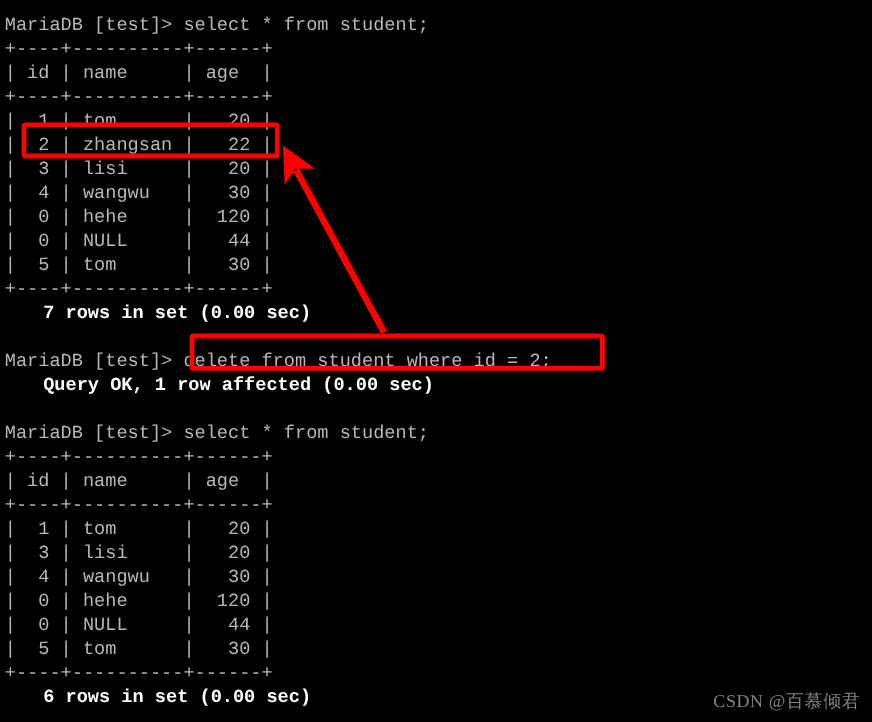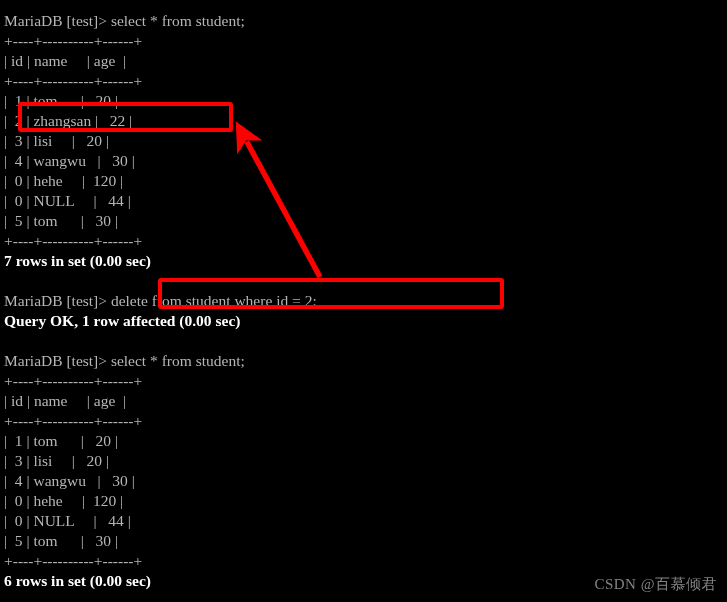--- a/index.html
+++ b/index.html
@@ -30,24 +30,24 @@
     font-family: "DejaVu Sans Mono", "Liberation Mono", monospace;
     font-size: 15.5px;
     line-height: 20px;
     letter-spacing: 0px;
     white-space: pre;
     color: #c8c8c8;
   }
   .line {
     height: 20px;
     white-space: pre;
-    font-family: Liberation Serif, serif;
+    font-family: Liberation Mono, monospace;
   }
   .dim   { color: #b6b6b6; }
-  .bold  { color: #ffffff; font-weight: bold; }
+  .bold  { color: #ffffff; font-weight: bold; margin-left: 32px; }
   .blank { color: transparent; }
 
   
   .annot {
     position: absolute;
     box-sizing: border-box;
     border: 4px solid #fe0000;
     border-radius: 3px;
     pointer-events: none;
   }

